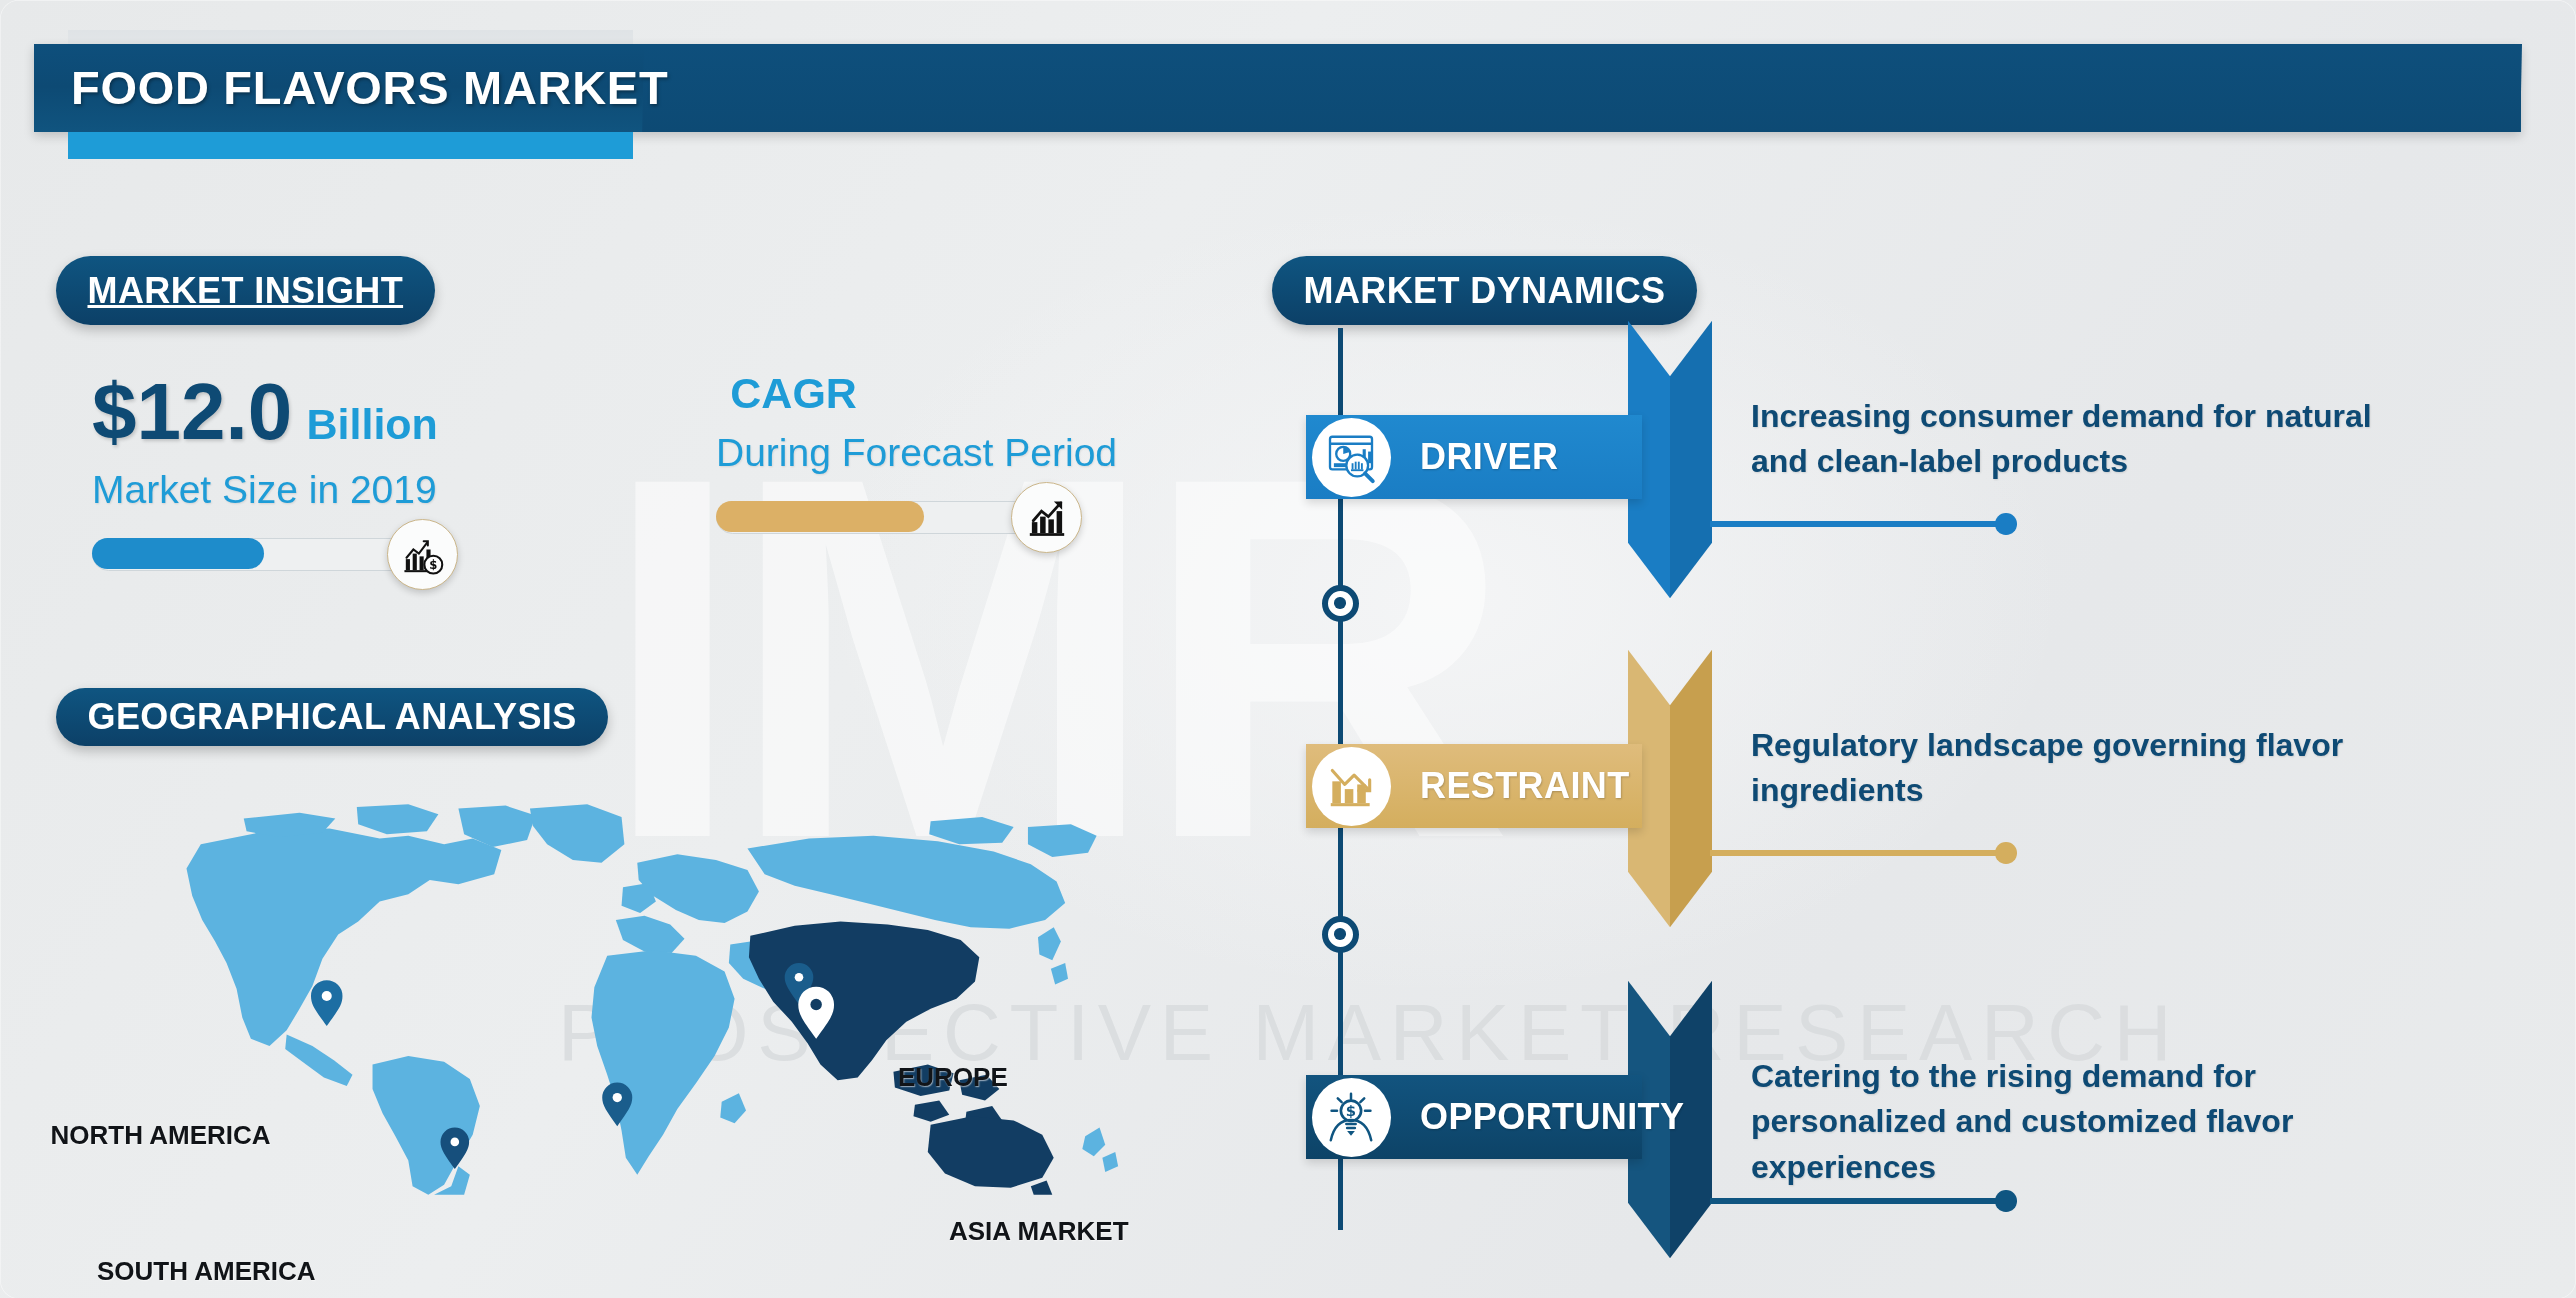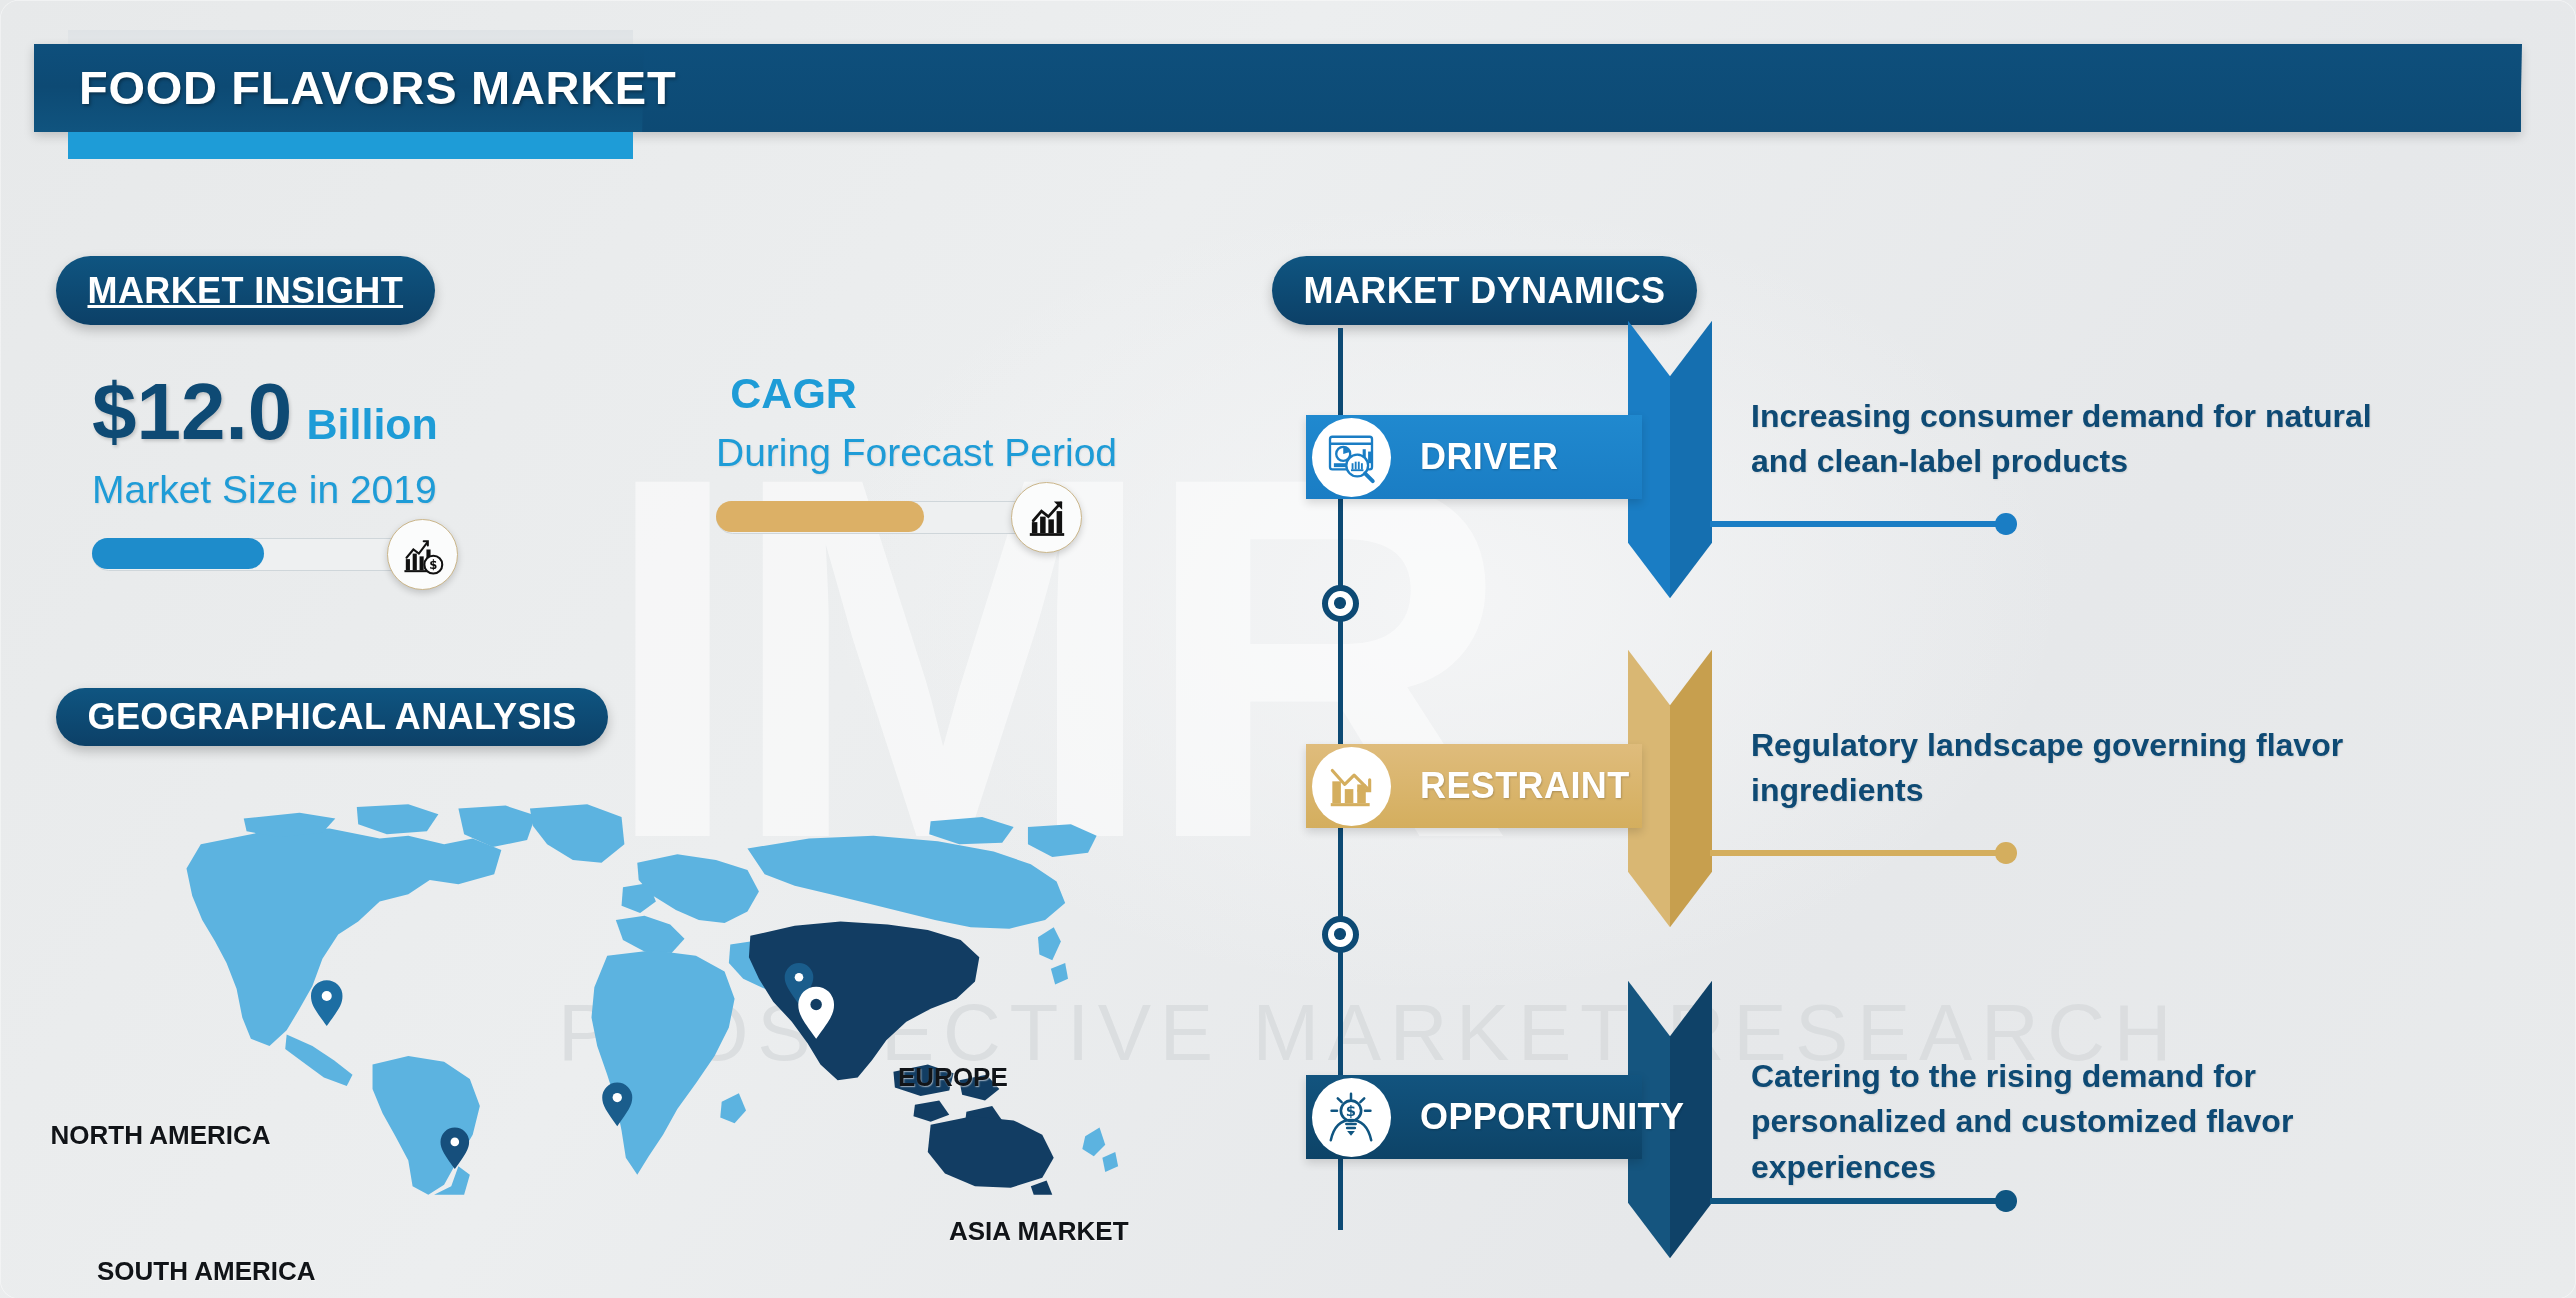--- a/index.html
+++ b/index.html
@@ -70,21 +70,21 @@
   #header-band-skew{
     position:absolute;left:644px;top:44px;width:1878px;height:88px;
     background:linear-gradient(180deg,#0e4f7c 0%,#0d4a74 100%);
     transform:skewX(-1.2deg);transform-origin:left top;
   }
   #header-blue-underbar{
     position:absolute;left:68px;top:132px;width:565px;height:27px;
     background:#1e9cd7;
   }
   #page-title{
-    position:absolute;left:79px;top:54px;
+    position:absolute;left:71px;top:54px;
     height:68px;line-height:68px;
     font-size:47px;font-weight:700;letter-spacing:0.7px;
     color:#ffffff;
     text-shadow:1.4px 2.1px 3.6px rgba(0,0,0,.35);
     white-space:nowrap;
     z-index:4;
   }
 
   
   .pill{

